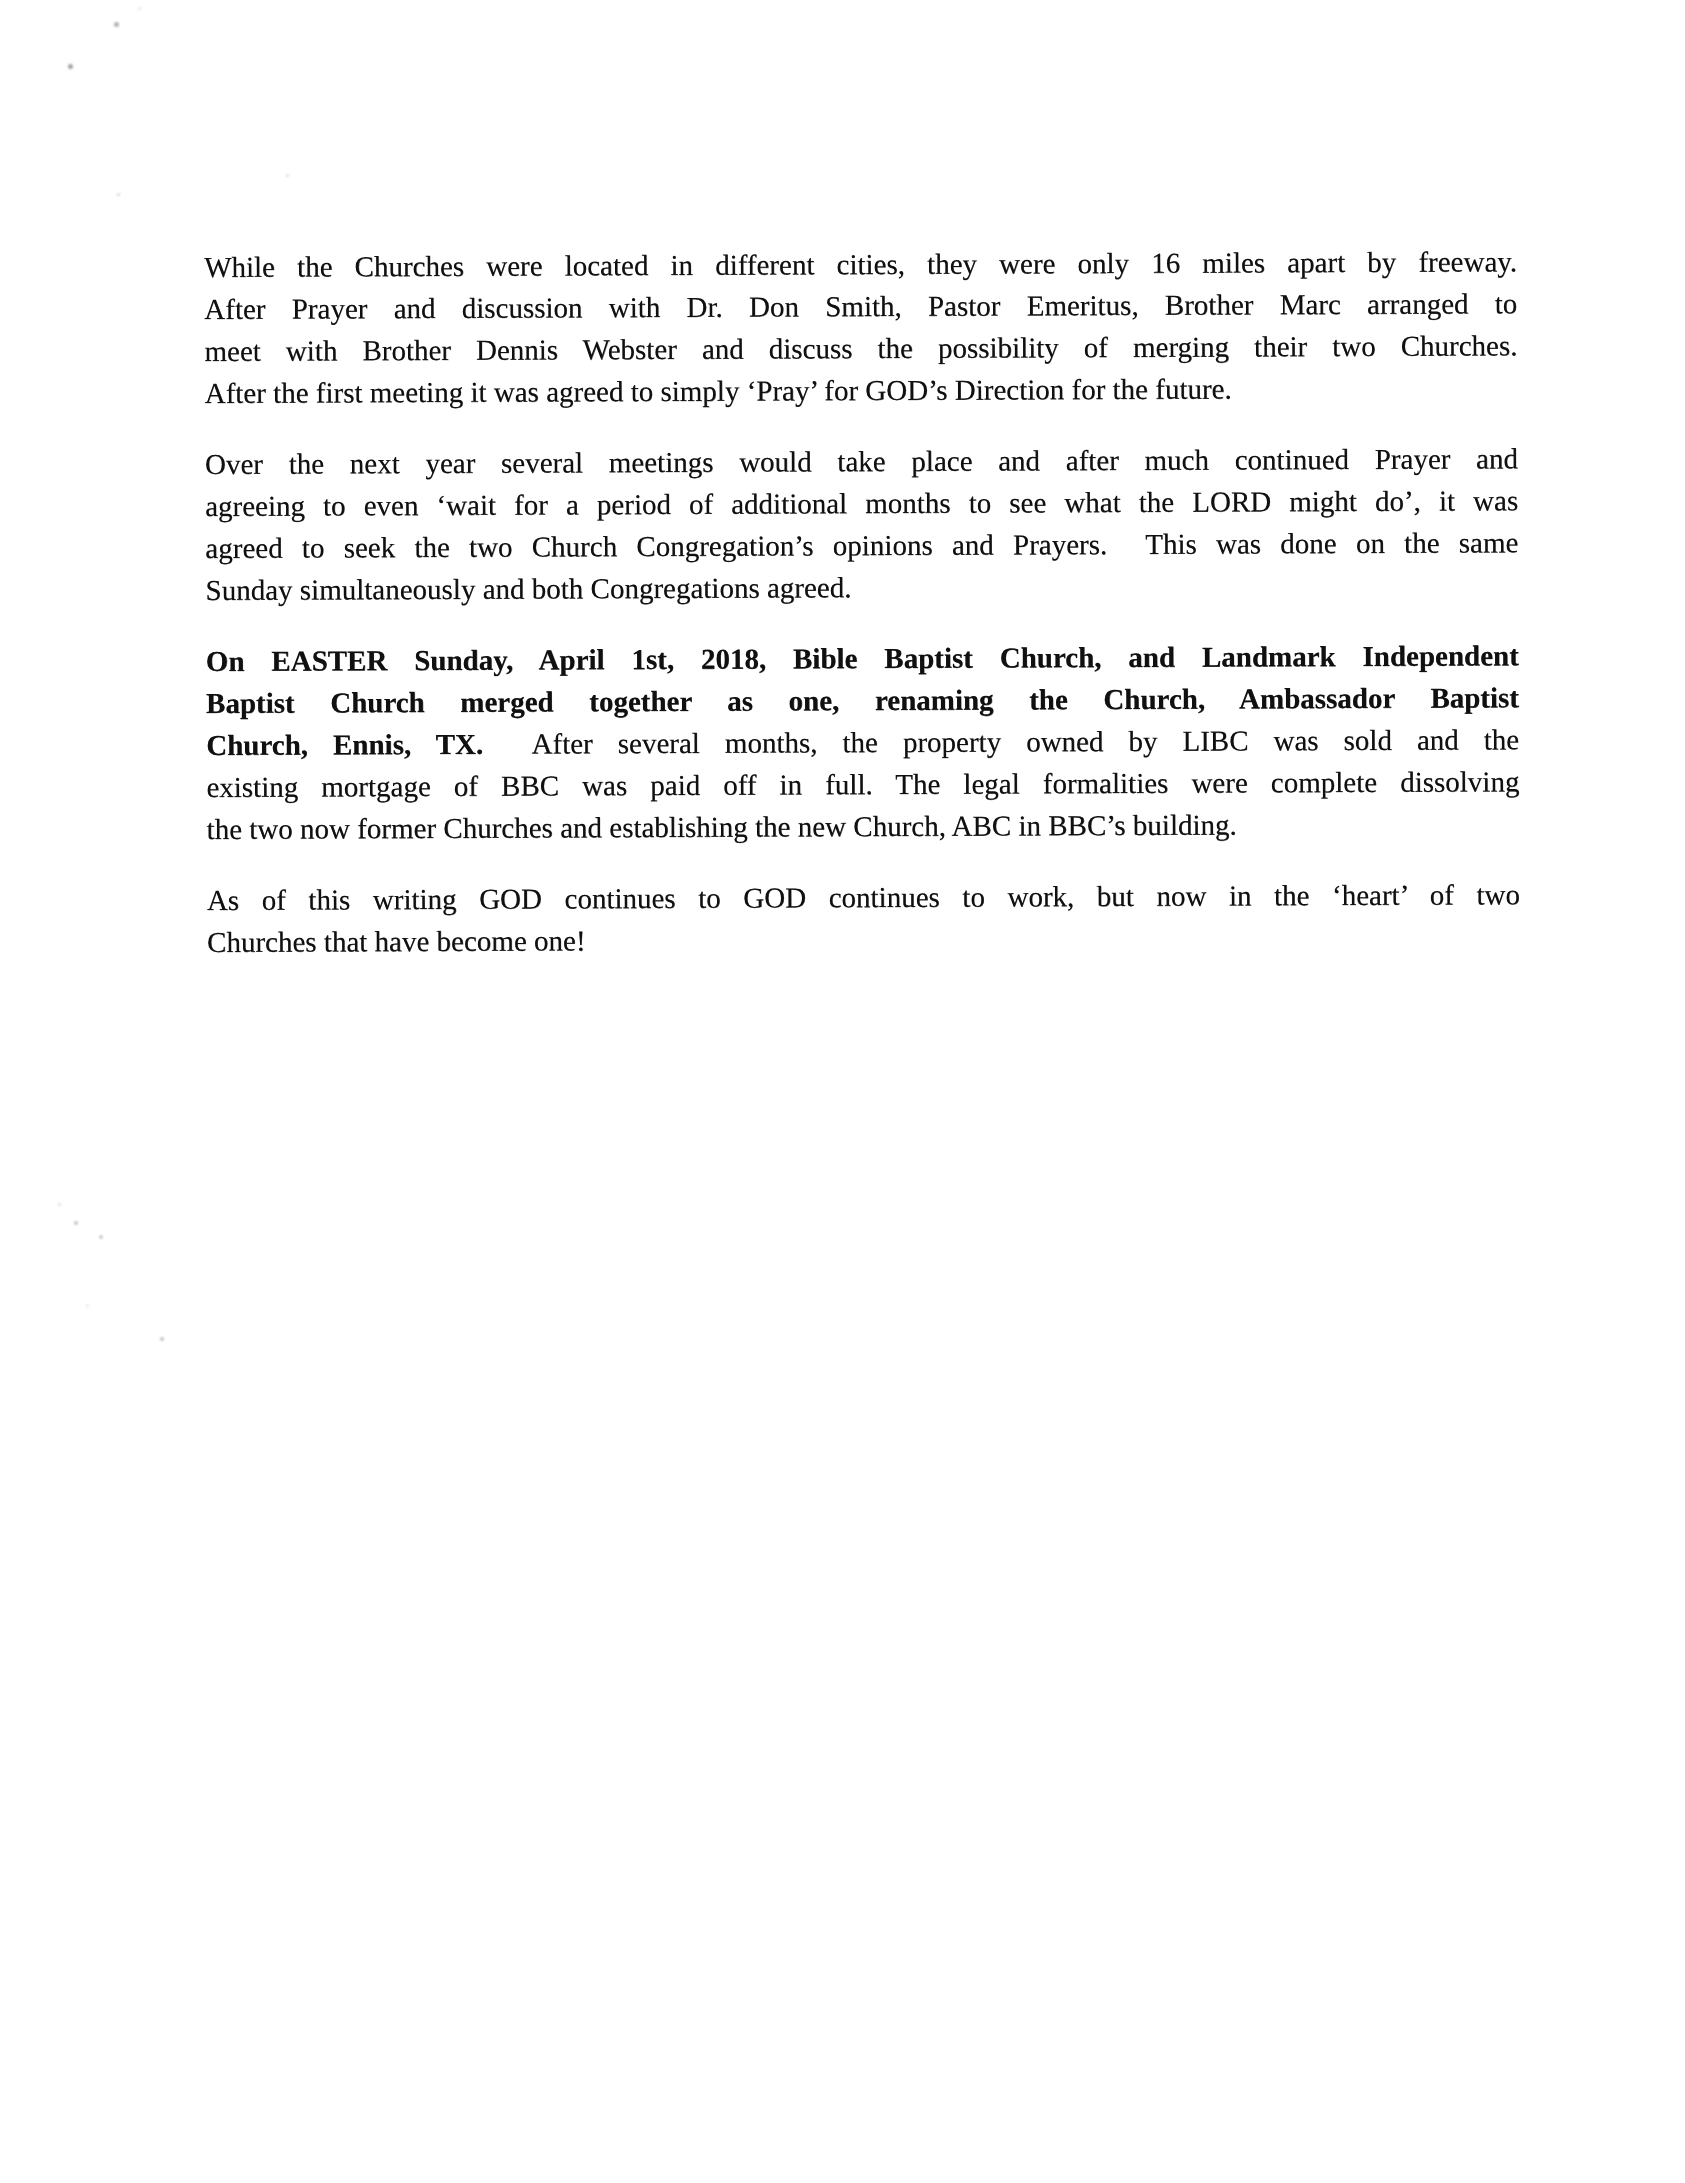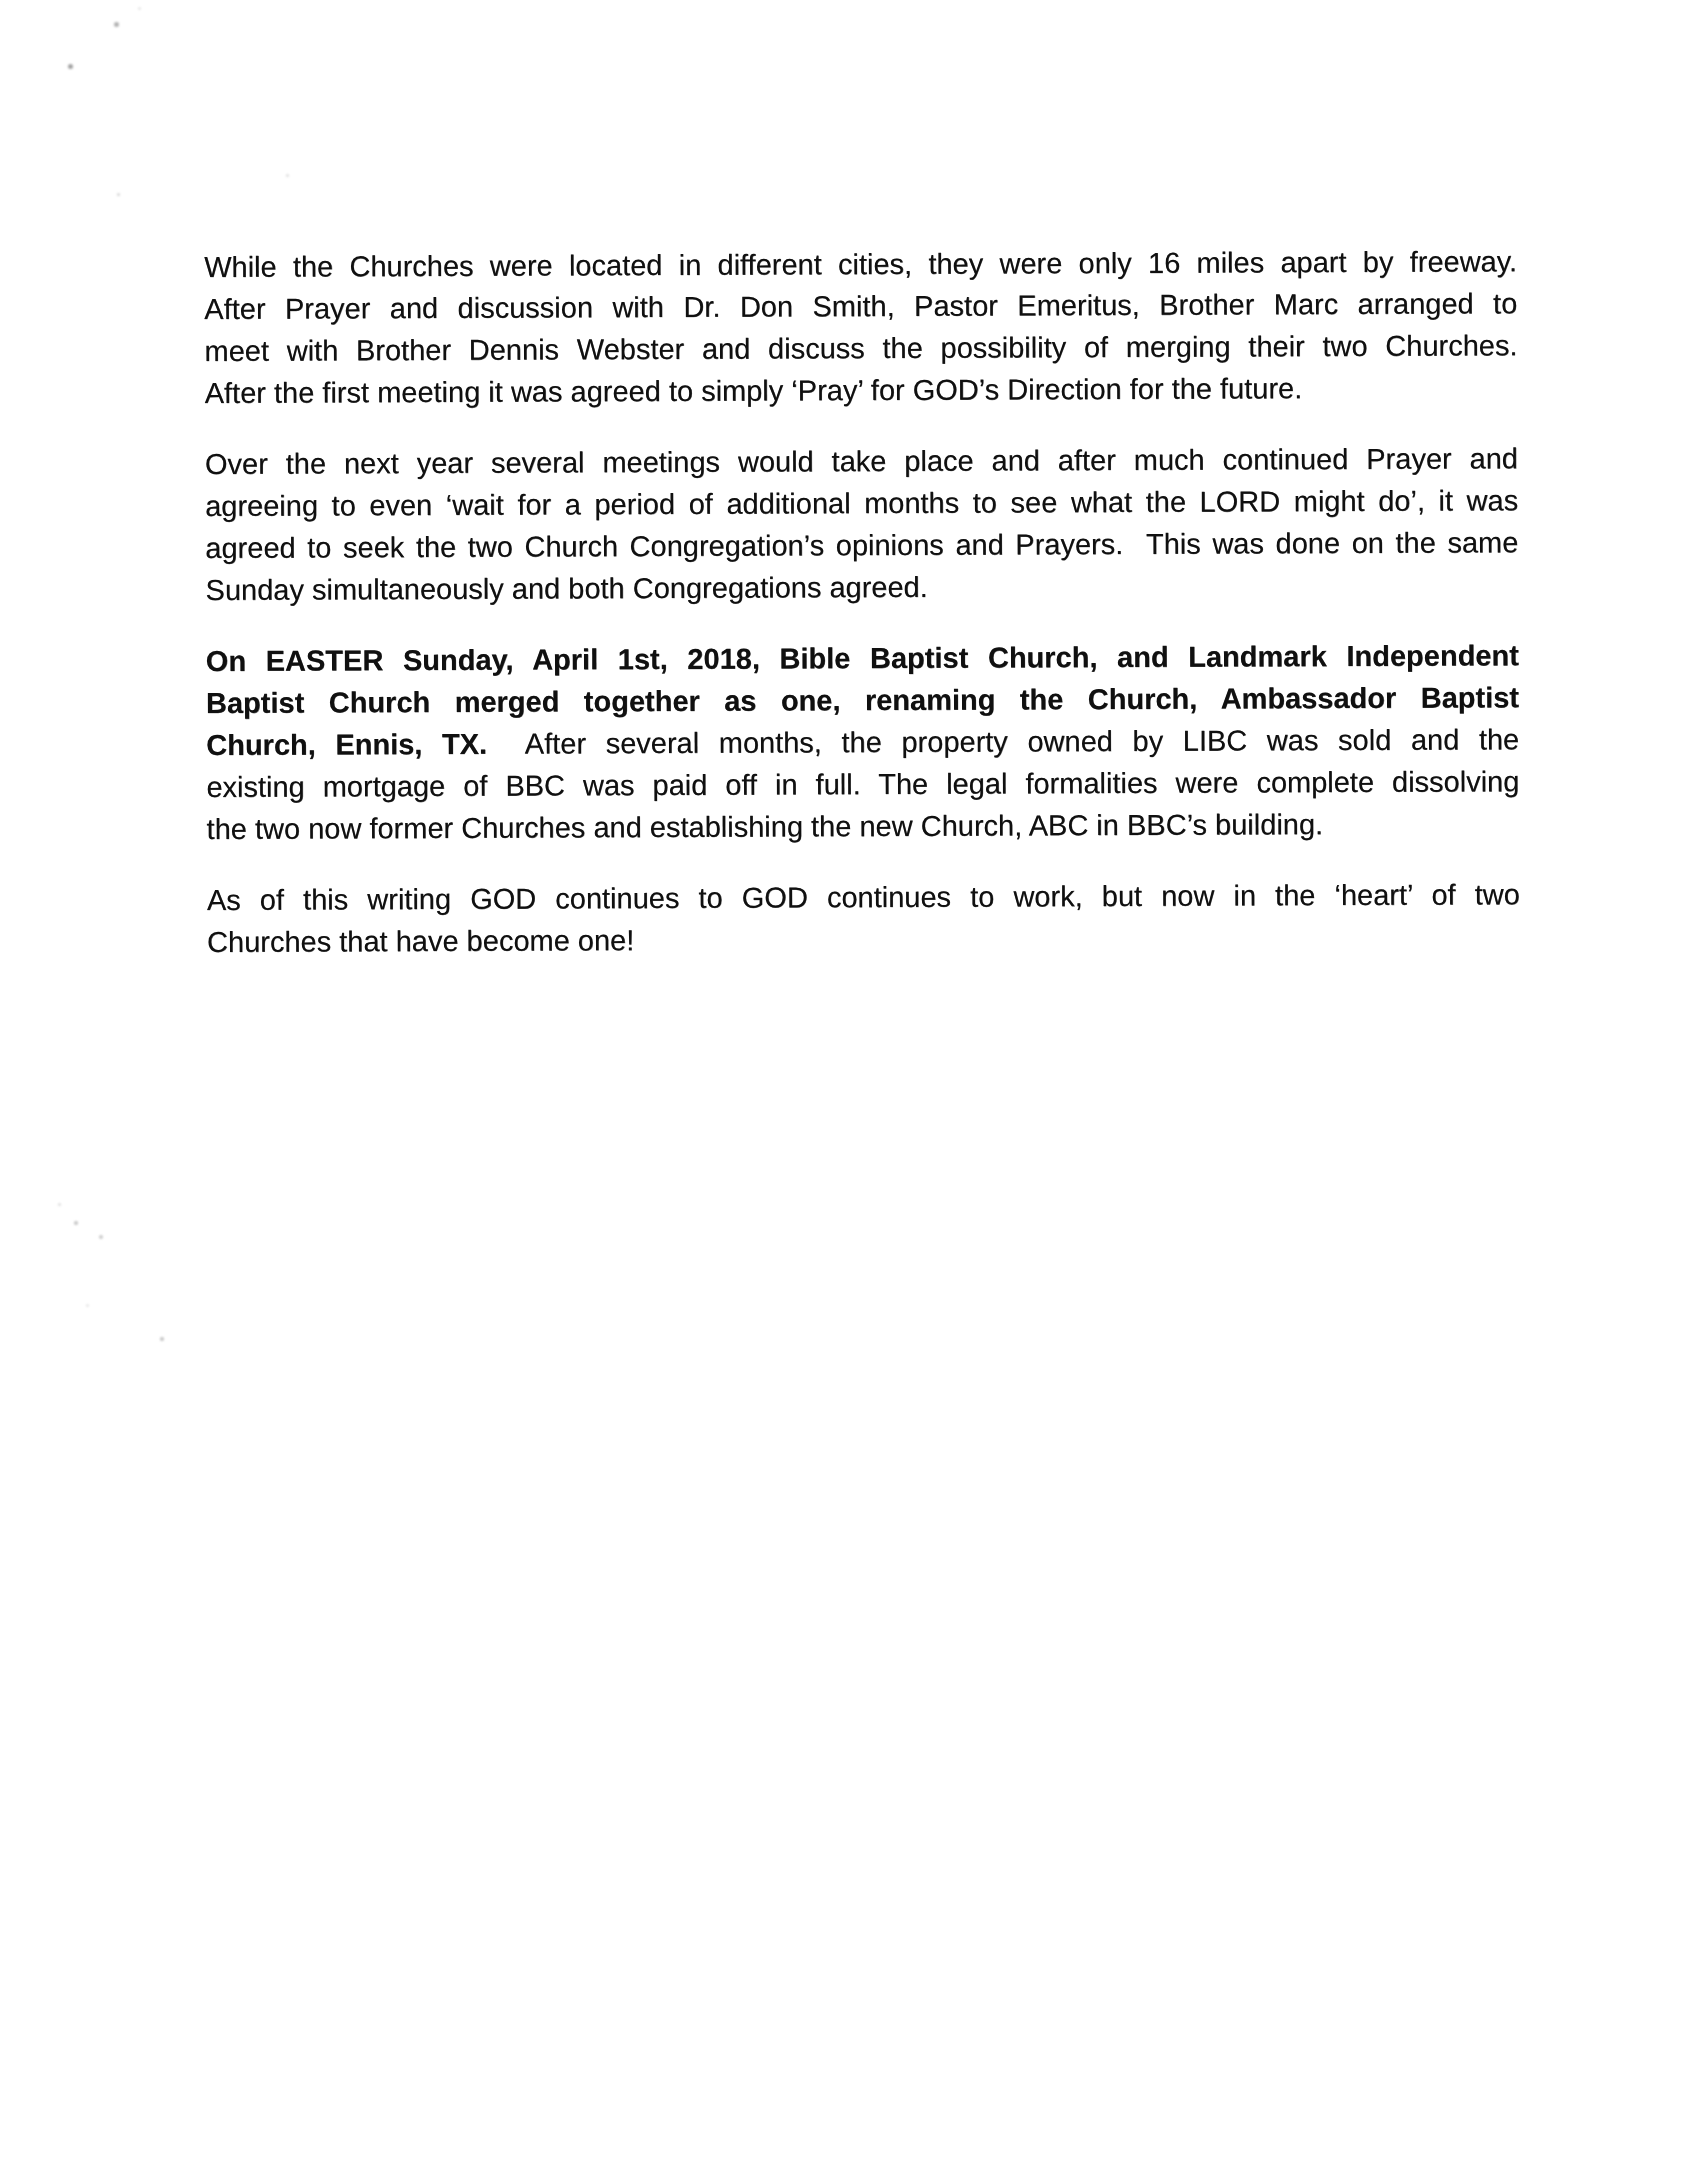--- a/index.html
+++ b/index.html
@@ -6,21 +6,21 @@
     margin: 0;
     padding: 0;
     background: #ffffff;
   }
   .page {
     position: relative;
     width: 1685px;
     height: 2183px;
     background: #ffffff;
     overflow: hidden;
-    font-family: Liberation Sans, sans-serif;
+    font-family: Liberation Serif, serif;
     color: #101010;
   }
   .text-block {
     position: absolute;
     left: 204px;
     top: 246px;
     width: 1313px;
     transform: rotate(-0.25deg);
     transform-origin: 0 0;
   }

